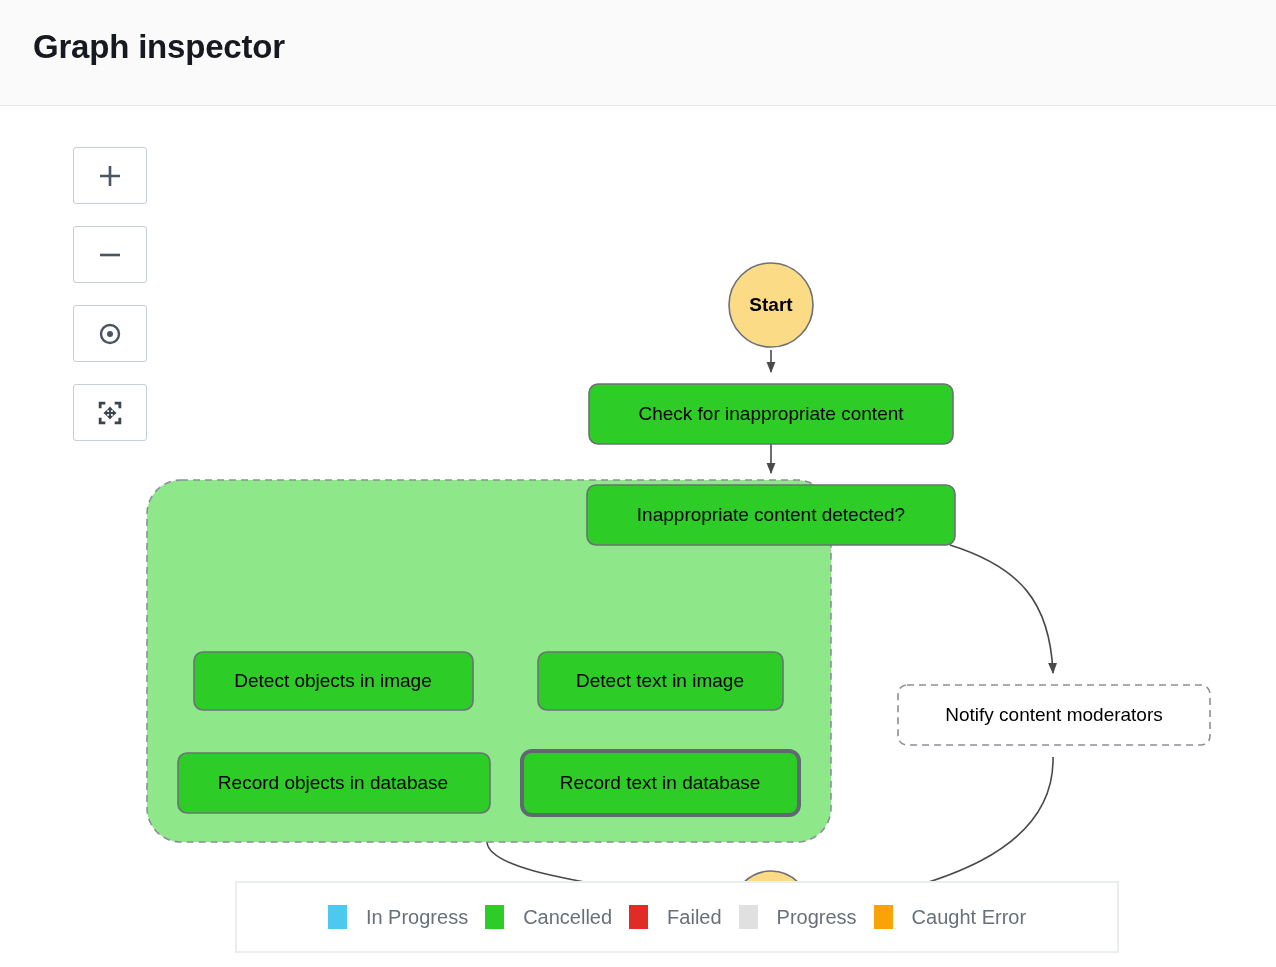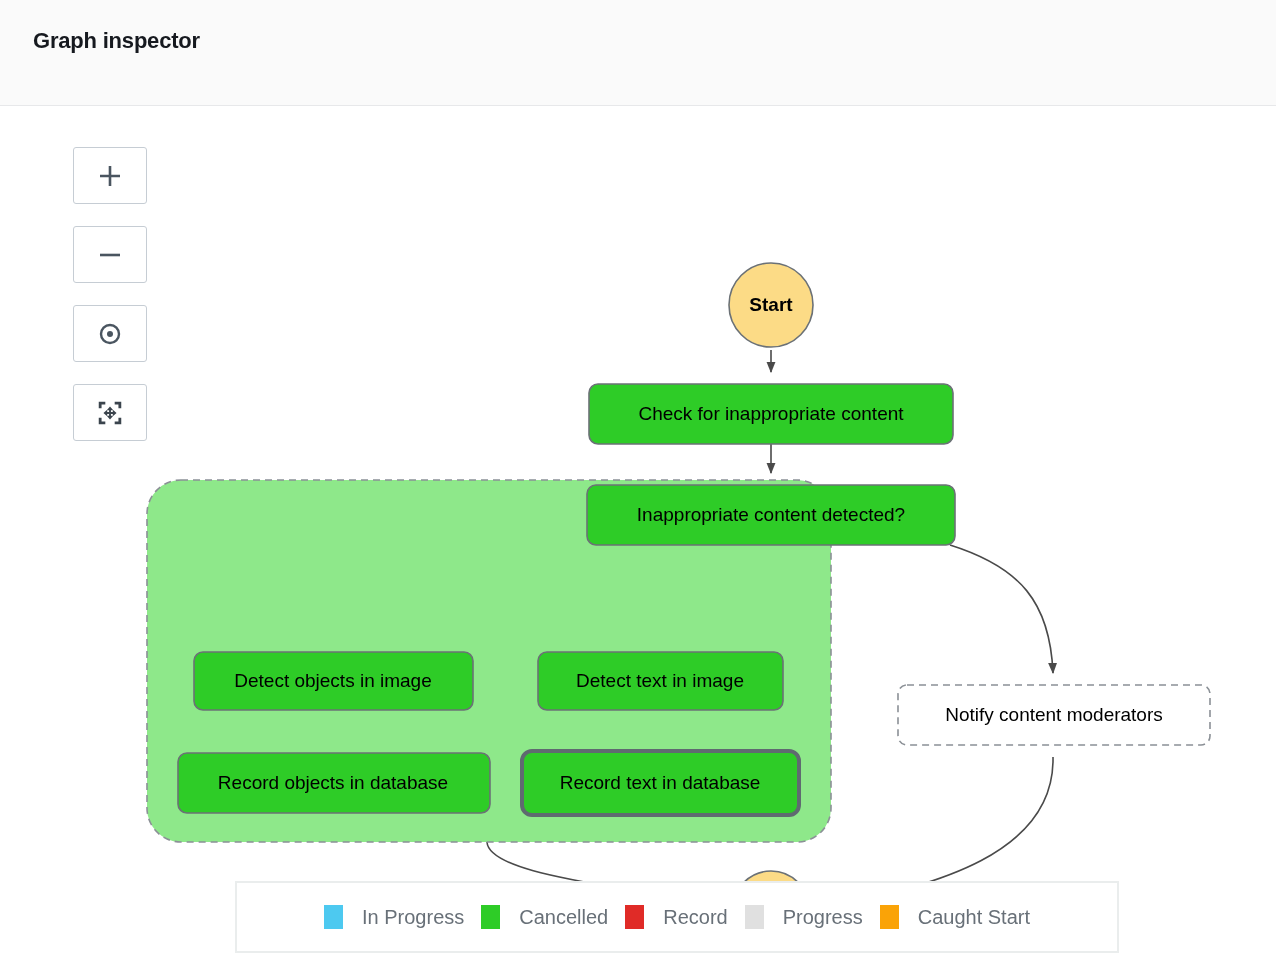--- a/index.html
+++ b/index.html
@@ -22,21 +22,21 @@
     width: 1276px;
     height: 106px;
     background: #fafafa;
     border-bottom: 1px solid #e7e8ea;
     box-sizing: border-box;
   }
   .header-title {
     position: absolute;
     left: 33px;
     top: 28px;
-    font-size: 22px;
+    font-size: 33px;
     font-weight: bold;
     color: #16191f;
     letter-spacing: -0.2px;
   }
 
   
   .canvas {
     position: absolute;
     left: 0; top: 107px;
     width: 1276px;
@@ -246,25 +246,25 @@
     <div class="legend-item">
       <span class="legend-swatch" style="background:#4dc9f0"></span>
       <span class="legend-text">In Progress</span>
     </div>
     <div class="legend-item">
       <span class="legend-swatch" style="background:#2ecc27"></span>
       <span class="legend-text">Cancelled</span>
     </div>
     <div class="legend-item">
       <span class="legend-swatch" style="background:#e02b27"></span>
-      <span class="legend-text">Record</span>
+      <span class="legend-text">Failed</span>
     </div>
     <div class="legend-item">
       <span class="legend-swatch" style="background:#e0e0e0"></span>
       <span class="legend-text">Progress</span>
     </div>
     <div class="legend-item">
       <span class="legend-swatch" style="background:#faa307"></span>
-      <span class="legend-text">Caught Start</span>
+      <span class="legend-text">Caught Error</span>
     </div>
   </div>
 
 </div>
 
 </body></html>

